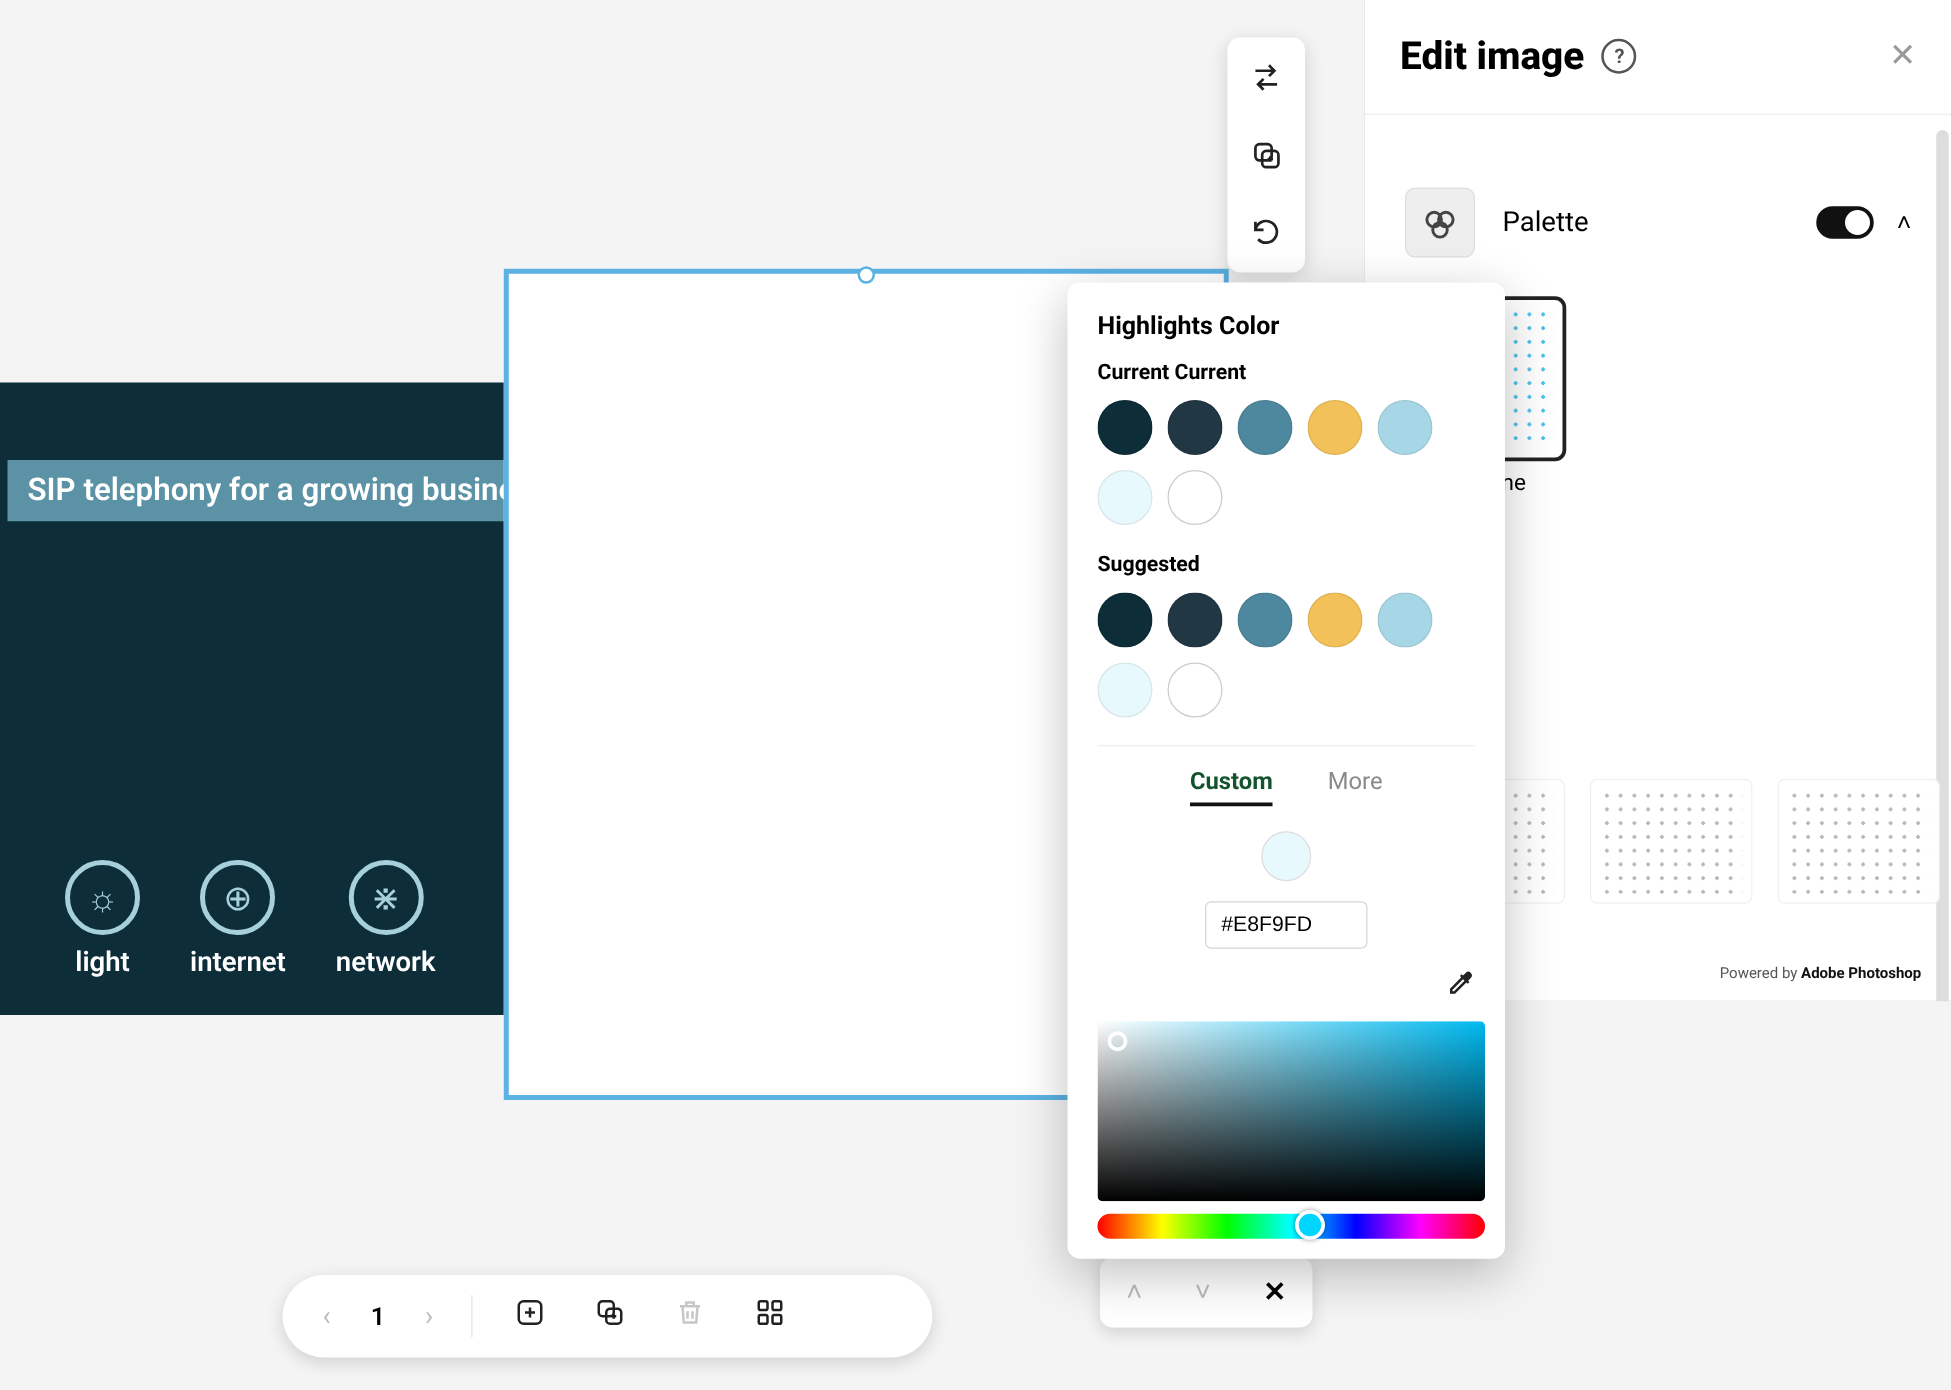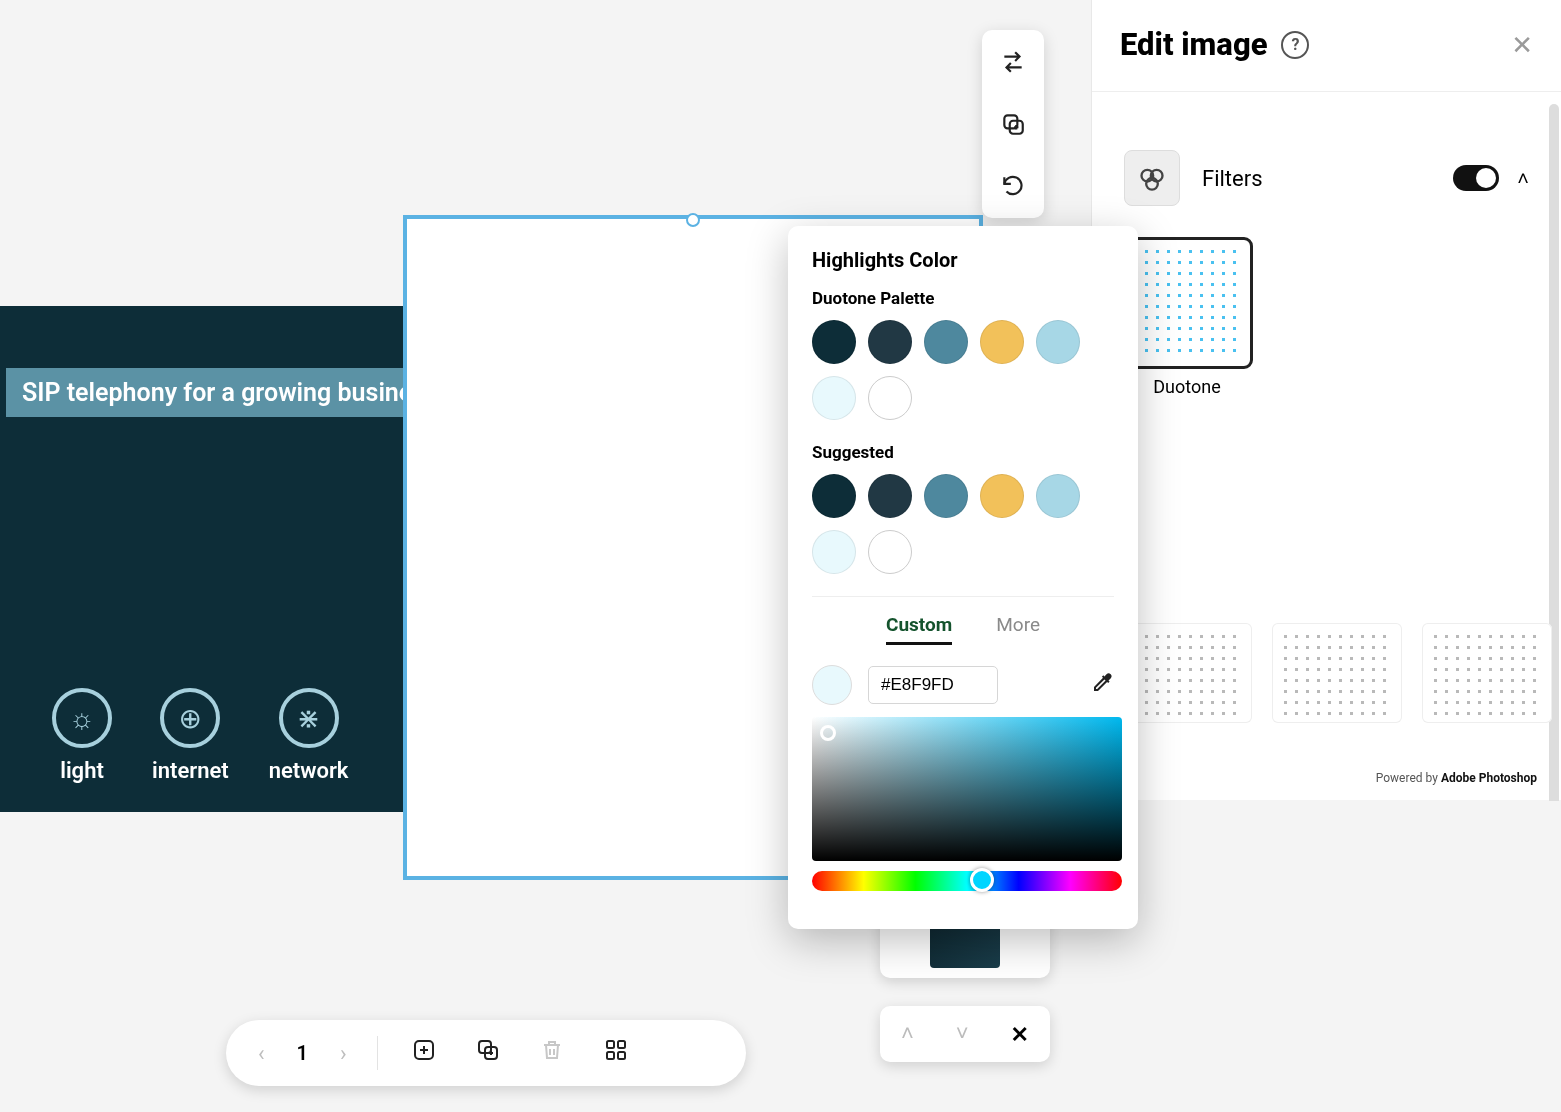--- a/index.html
+++ b/index.html
@@ -74,29 +74,29 @@
   .fcard-label { font-size:18px; }
   .scrollbr { position:absolute; right:2px; top:12px; width:10px; height: 720px; background:#ddd; border-radius:5px; }
 
   .bottom-filters { position:absolute; left:30px; bottom:78px; display:flex; gap:20px; }
   .bf { width:130px;height:100px; background:#fff; border-radius:6px; position:relative; box-shadow: inset 0 0 0 1px #eee;}
   .bf .dots { inset:8px; }
   .powered { position:absolute; right:24px; bottom:16px; font-size:12px; color:#555;}
   .powered b { color:#111; }
 
   
-  .popover { position:absolute; left: 788px; top: 226px; width: 350px; background:#fff; border-radius:10px; box-shadow: 0 12px 40px rgba(0,0,0,.25); padding: 22px 24px 38px 24px; }
+  .popover { position:absolute; left: 854px; top: 226px; width: 350px; background:#fff; border-radius:10px; box-shadow: 0 12px 40px rgba(0,0,0,.25); padding: 22px 24px 16px 24px; }
   .pp-title { font-size:20px; font-weight:700; margin-bottom:16px;}
   .pp-sub { font-size:17px; font-weight:700; margin-bottom:12px;}
   .swatches { display:flex; flex-wrap:wrap; gap:12px; margin-bottom:22px;}
   .sw { width:44px;height:44px;border-radius:50%; border:1px solid rgba(0,0,0,.08);}
   .tabs { display:flex; justify-content:center; gap:44px; border-top:1px solid #eee; padding-top:16px; margin-top:4px;}
   .tab { font-size:19px; color:#8a8a8a; padding-bottom:6px; cursor:pointer;}
   .tab.active { color:#14532d; font-weight:700; border-bottom:3px solid #111;}
-  .hex-row { display:flex; align-items:center; gap:16px; margin-top:20px; margin-bottom:12px;}
+  .hex-row { display:flex; align-items:center; gap:16px; margin-top:20px; margin-bottom:12px;flex-direction:column;}
   .hex-sw { width:40px;height:40px;border-radius:50%; background:#E8F9FD; border:1px solid #ddd;}
   .hex-in { width:130px; height:38px; border:1px solid #d6d6d6; border-radius:5px; padding:0 12px; font-size:17px; background:#fff;}
   .eyedrop { margin-left:auto; font-size:22px; }
   .grad-area { position:relative; width:310px; height:144px; border-radius:4px; background: linear-gradient(to bottom, rgba(0,0,0,0), #000), linear-gradient(to right, #fff, #00b9ef); }
   .grad-thumb { position:absolute; left:8px; top:8px; width:16px; height:16px; border:3px solid #fff; border-radius:50%; }
   .hue { position:relative; width:310px; height:20px; border-radius:10px; margin-top:10px; background: linear-gradient(to right, #ff0000, #ffff00, #00ff00, #00ffff, #0000ff, #ff00ff, #ff0000);}
   .hue-thumb { position:absolute; left:158px; top:-3px; width:24px;height:24px;border:3px solid #fff; border-radius:50%; background:#00d5ff; box-shadow:0 0 4px rgba(0,0,0,.4);}
 </style>
 </head>
 <body>
@@ -205,21 +205,21 @@
       <div class="scrollbr"></div>
       <div class="sb-inner">
         <div class="filters-row">
           <div class="fx-btn">
             <svg width="28" height="28" viewBox="0 0 24 24" fill="none" stroke="#444" stroke-width="2">
                 <circle cx="8" cy="10" r="5"></circle>
                 <circle cx="16" cy="10" r="5"></circle>
                 <circle cx="12" cy="17" r="5"></circle>
               </svg>
           </div>
-          <div class="filters-label">Filters</div>
+          <div class="filters-label">Palette</div>
           <div class="toggle-wrap">
             <div class="toggle"></div>
             <div class="chev-up">˄</div>
           </div>
         </div>
         <div class="filter-cards" id="fcards">
             <div class="fcard-wrap">
               <div class="fcard sel">
                 <div class="dots blue"></div>
               </div>
@@ -240,21 +240,21 @@
           </div>
       </div>
       <div class="powered">
         <span>Powered by </span><b>Adobe Photoshop</b>
       </div>
     </div>
   </div>
 
   <div class="popover">
     <div class="pp-title">Highlights Color</div>
-    <div class="pp-sub">Duotone Palette</div>
+    <div class="pp-sub">Current Current</div>
     <div class="swatches" id="sw-current">
         <div class="sw" style="background: rgb(13, 45, 56);"></div>
         <div class="sw" style="background: rgb(33, 56, 68);"></div>
         <div class="sw" style="background: rgb(78, 136, 158);"></div>
         <div class="sw" style="background: rgb(242, 193, 90);"></div>
         <div class="sw" style="background: rgb(167, 215, 230);"></div>
         <div class="sw" style="background: rgb(232, 249, 253);"></div>
         <div class="sw" style="background: rgb(255, 255, 255); border: 1px solid rgb(204, 204, 204);"></div>
       </div>
     <div class="pp-sub">Suggested</div>

